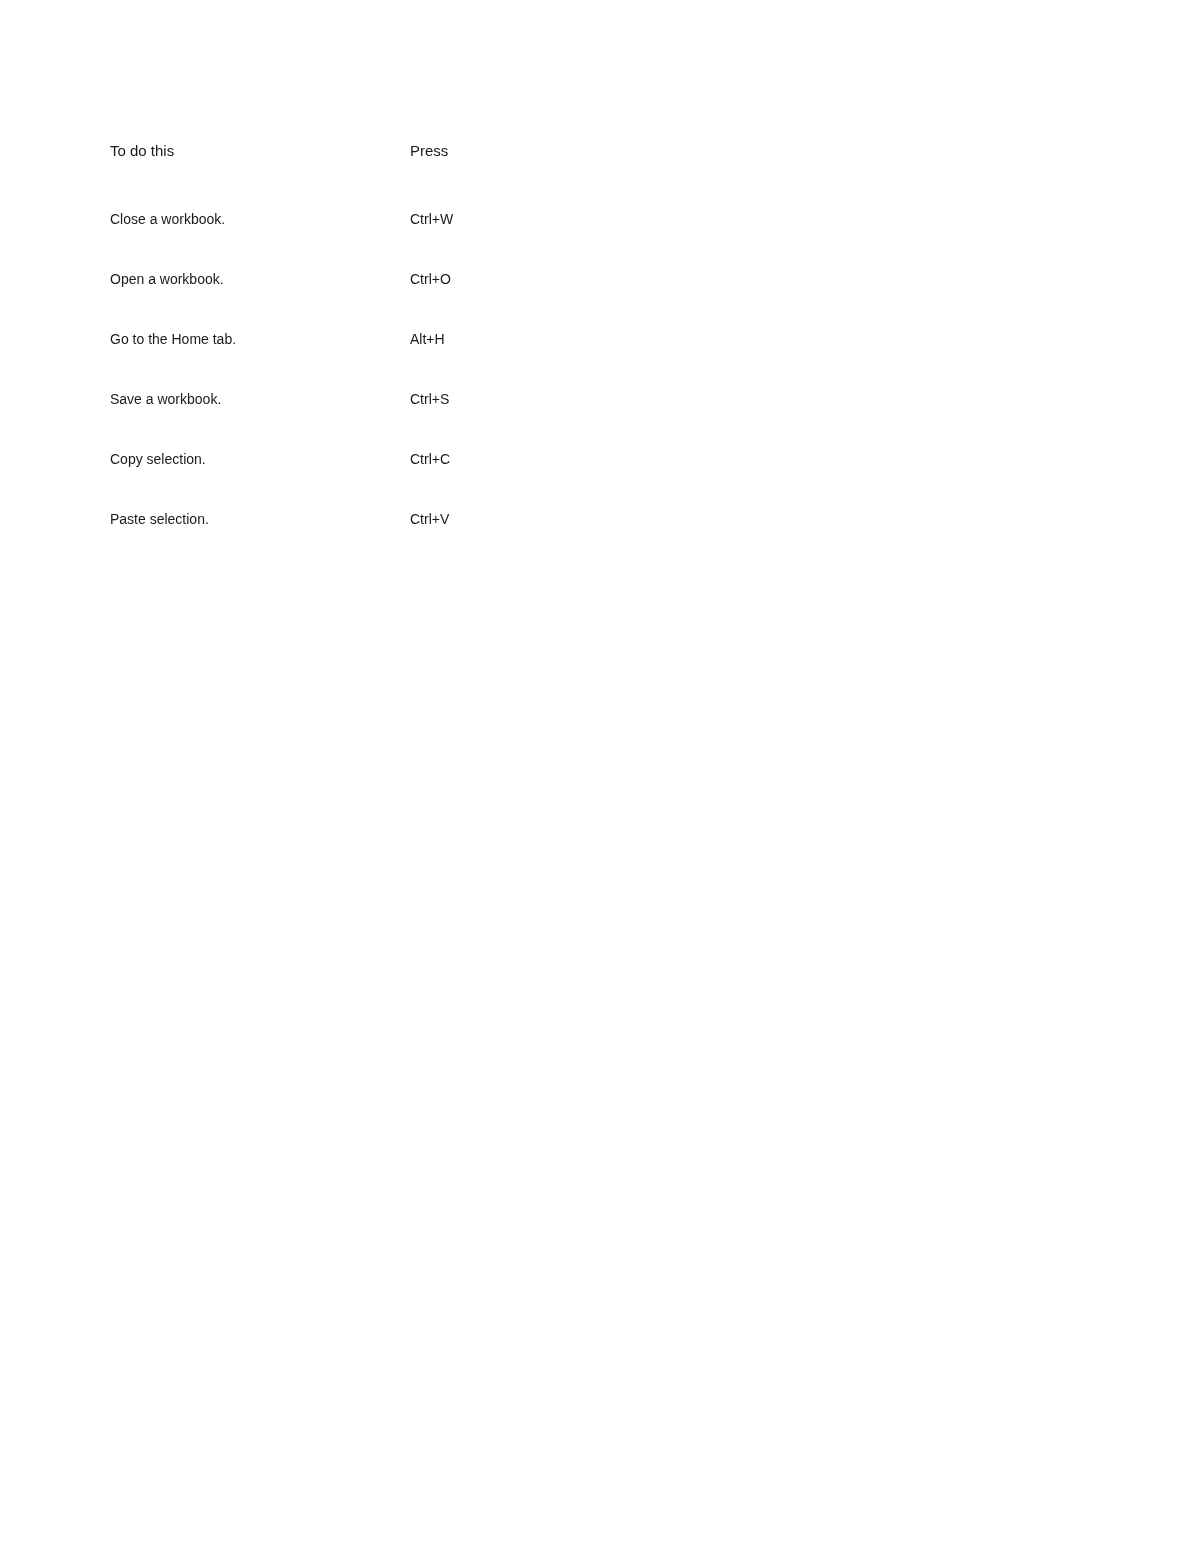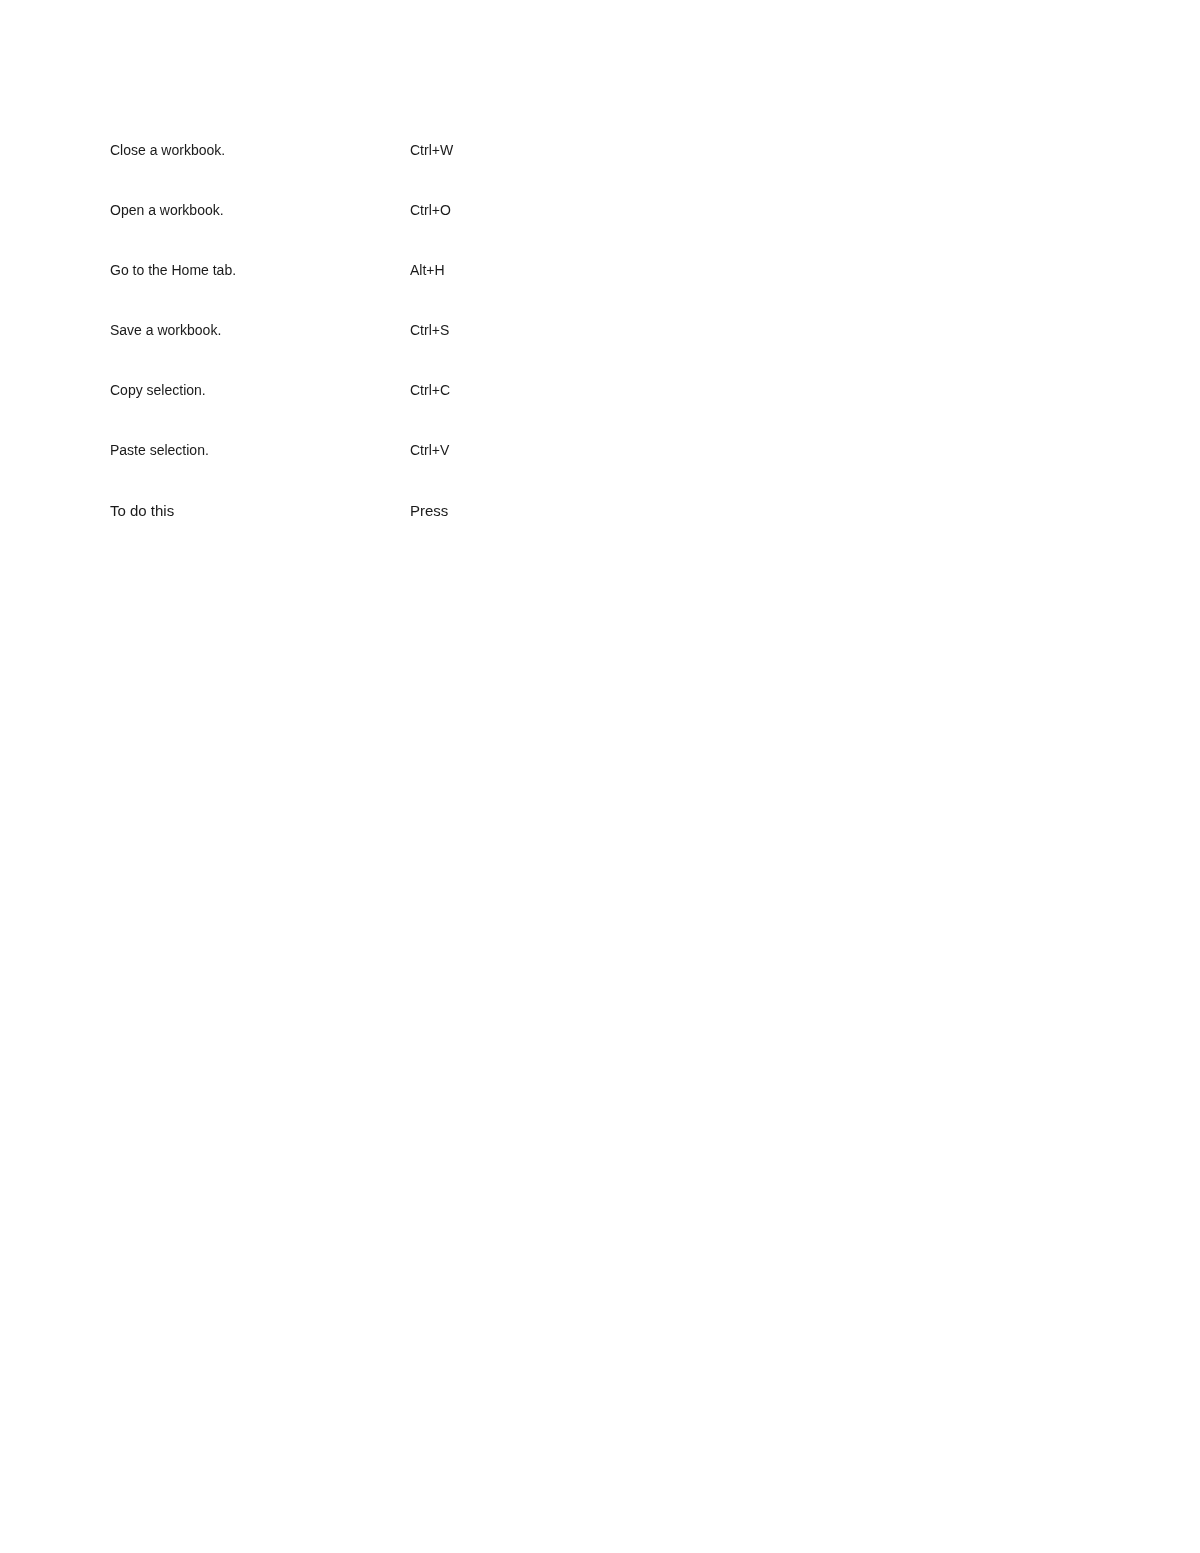--- a/index.html
+++ b/index.html
@@ -44,20 +44,33 @@
     .table-header td {
       padding-bottom: 30px;
       font-size: 15px;
     }
   </style>
 </head>
 <body>
 
 <div class="content">
   <table>
+    <tbody>
+      <tr class="table-header">
+        <td class="action-col">
+          <span>To do this</span>
+        </td>
+        <td class="shortcut-col">
+          <span>Press</span>
+        </td>
+      </tr>
+    </tbody>
+  </table>
+
+  <table>
     <tbody id="shortcuts-body">
     <tr>
           <td class="action-col">Close a workbook.</td>
           <td class="shortcut-col">Ctrl+W</td>
         </tr>
         <tr>
           <td class="action-col">Open a workbook.</td>
           <td class="shortcut-col">Ctrl+O</td>
         </tr>
         <tr>
@@ -71,26 +84,13 @@
         <tr>
           <td class="action-col">Copy selection.</td>
           <td class="shortcut-col">Ctrl+C</td>
         </tr>
         <tr>
           <td class="action-col">Paste selection.</td>
           <td class="shortcut-col">Ctrl+V</td>
         </tr>
       </tbody>
   </table>
-
-  <table>
-    <tbody>
-      <tr class="table-header">
-        <td class="action-col">
-          <span>To do this</span>
-        </td>
-        <td class="shortcut-col">
-          <span>Press</span>
-        </td>
-      </tr>
-    </tbody>
-  </table>
 </div>
 
 </body></html>

